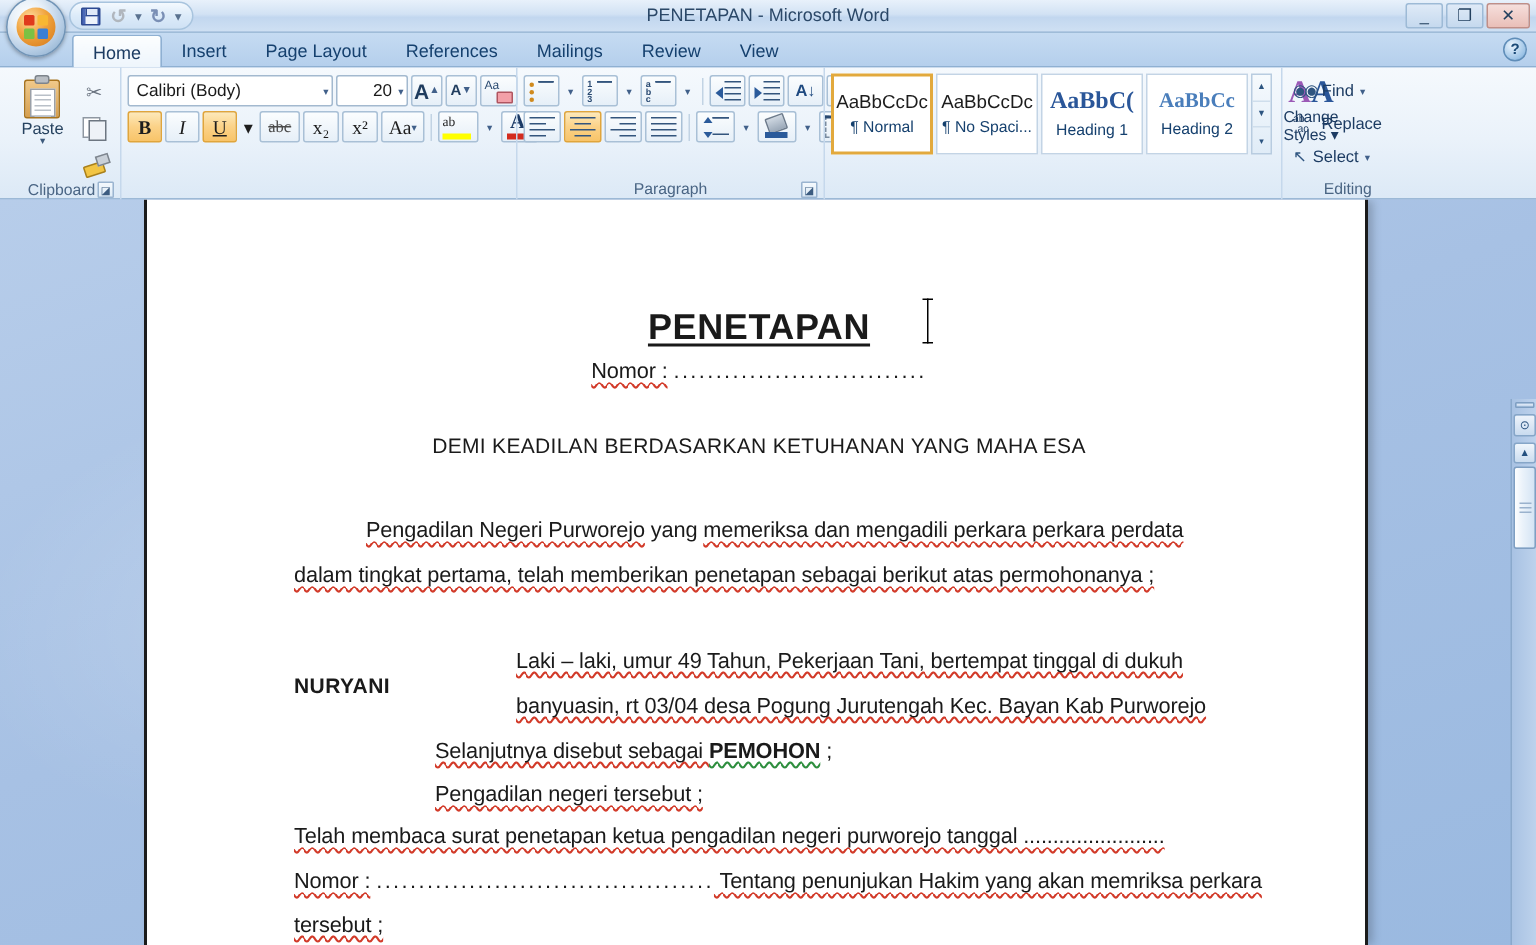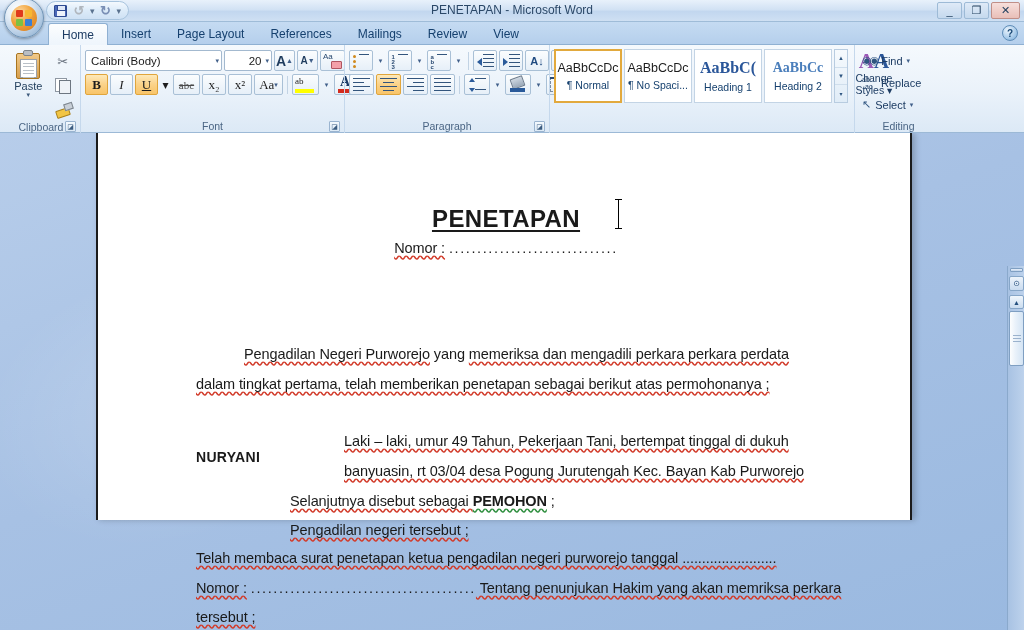--- a/index.html
+++ b/index.html
@@ -323,21 +323,21 @@
     position: absolute; left:0; right:0; top:133px; bottom:0;
     background: linear-gradient(160deg,#b7cdea 0%,#a7c1e4 45%,#9ab9e0 100%);
     overflow: hidden;
   }
   .doc-area::before {
     content:""; position:absolute; left:-40px; top:120px; width:420px; height:300px;
     background: radial-gradient(ellipse at center, rgba(255,255,255,.16), rgba(255,255,255,0) 65%);
     transform: rotate(-18deg);
   }
   .page {
-    position:absolute; left:96px; top:0; width:816px; height:387px;
+    position:absolute; left:96px; top:0; width:816px; height:497px;
     background:#fff;
     border-left:2px solid #1b1b1b;
     border-right:2px solid #1b1b1b;
     box-shadow: 3px 0 6px rgba(0,0,0,.22);
   }
   .page-content {
     position:absolute; left:0; top:0; width:816px; height:497px;
     font-family:"Liberation Sans", sans-serif;
     color:#1a1a1a;
   }
@@ -560,24 +560,20 @@
             <div class="btn bordered">
               <span class="fc-btn">
                 <span class="aa">A</span>
                 <span class="bar"></span>
               </span>
             </div>
             <div class="btn" style="min-width:11px;font-size:7px;color:#41608a">▾</div>
           </div>
         </div>
       </div>
-      <div class="group-label">
-        <span>Font</span>
-        <span class="dlg-launch">◪</span>
-      </div>
     </div>
 
     <div class="group g-para">
       <div class="group-body">
         <div class="font-rows">
           <div class="row">
             <div class="btn bordered" style="width:24px">
               <span class="list-icon">
                 <b></b>
                   <b></b>
@@ -768,20 +764,21 @@
         <div class="ln title-line">
           <span>PENETAPAN</span>
         </div>
         <div class="caret"></div>
 
         <div class="ln nomor-line">
           <span class="sq">Nomor :</span>
           <span class="dots">..............................</span>
         </div>
 
+        <div class="ln demi-line">DEMI KEADILAN BERDASARKAN KETUHANAN YANG MAHA ESA</div>
 
         <div class="ln b1">
           <span class="sq">Pengadilan Negeri Purworejo</span><span> yang </span><span class="sq">memeriksa dan mengadili perkara perkara perdata</span>
         </div>
 
         <div class="ln b2 sq">dalam tingkat pertama, telah memberikan penetapan sebagai berikut atas permohonanya ;</div>
 
         <div class="ln nury-name">NURYANI</div>
 
         <div class="ln b3 sq">Laki – laki, umur 49 Tahun, Pekerjaan Tani, bertempat tinggal di dukuh</div>

